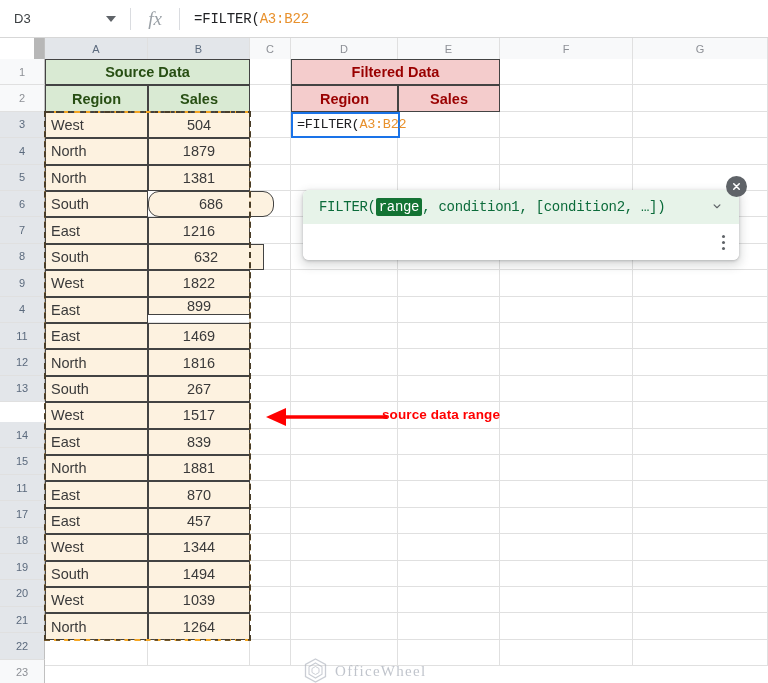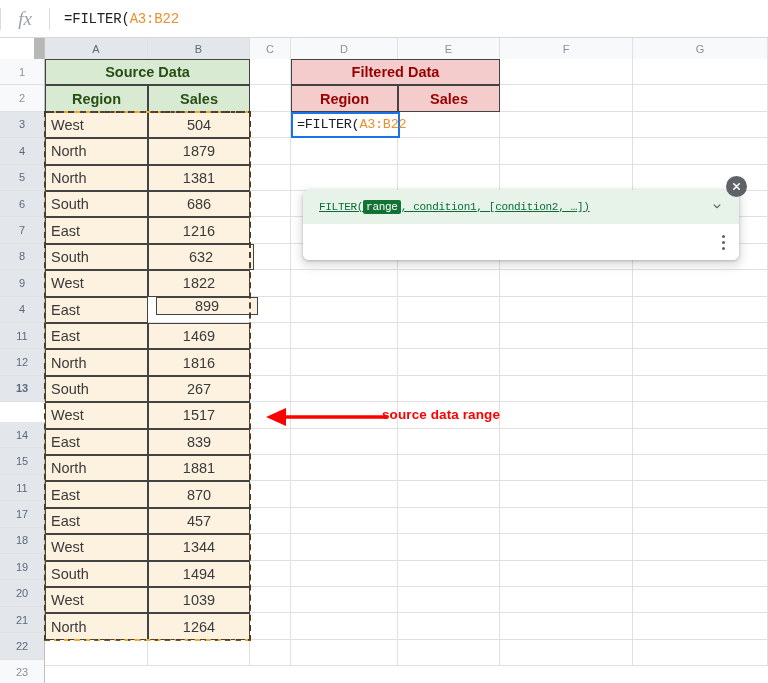--- a/index.html
+++ b/index.html
@@ -190,25 +190,24 @@
   }
   #fh-signature-row {
     background: #e7f3e9;
     height: 34px;
     display: flex; align-items: center;
     padding: 0 12px 0 16px;
   }
   #fh-signature {
     flex: 1;
     font-family: "Liberation Mono", monospace;
-    font-size: 11px;
+    font-size: 14px;
     color: #0b6b3a;
     letter-spacing: -.3px;
     white-space: nowrap;
-    text-decoration: underline;
   }
   #fh-signature .arg-active {
     background: #137333; color: #ffffff;
     padding: 1px 3px; border-radius: 2px;
   }
   #fh-chevron {
     width: 20px; text-align: center;
     color: #5f6368; font-size: 14px; line-height: 1;
   }
   #fh-footer {
@@ -250,20 +249,24 @@
   #wm-text {
     font-family: "Liberation Serif", serif;
     font-size: 15px; color: #9aa1ad;
     letter-spacing: 1.3px;
   }
 </style>
 </head>
 <body>
 
 <div id="formula-bar">
+  <div id="name-box">
+    <span id="name-box-value">D3</span>
+    <span id="name-box-arrow"></span>
+  </div>
   <div class="vbar"></div>
   <div id="fx-icon">fx</div>
   <div class="vbar"></div>
   <div id="formula-input">
     <span>=FILTER(</span>
       <span class="tok-ref">A3:B22</span>
   </div>
 </div>
 
 <div id="grid">
@@ -285,21 +288,21 @@
       <div class="rowh sel" style="height: 26.4px;">3</div>
       <div class="rowh sel" style="height: 26.4px;">4</div>
       <div class="rowh sel" style="height: 26.4px;">5</div>
       <div class="rowh sel" style="height: 26.4px;">6</div>
       <div class="rowh sel" style="height: 26.4px;">7</div>
       <div class="rowh sel" style="height: 26.4px;">8</div>
       <div class="rowh sel" style="height: 26.4px;">9</div>
       <div class="rowh sel" style="height: 26.4px;">4</div>
       <div class="rowh sel" style="height: 26.4px;">11</div>
       <div class="rowh sel" style="height: 26.4px;">12</div>
-      <div class="rowh sel" style="height: 26.4px; font-weight: bold;">13</div>
+      <div class="rowh sel" style="height: 26.4px;">13</div>
       <div class="rowh sel" style="height: 26.4px; margin-top: 20px;">14</div>
       <div class="rowh sel" style="height: 26.4px;">15</div>
       <div class="rowh sel" style="height: 26.4px;">11</div>
       <div class="rowh sel" style="height: 26.4px;">17</div>
       <div class="rowh sel" style="height: 26.4px;">18</div>
       <div class="rowh sel" style="height: 26.4px;">19</div>
       <div class="rowh sel" style="height: 26.4px;">20</div>
       <div class="rowh sel" style="height: 26.4px;">21</div>
       <div class="rowh sel" style="height: 26.4px;">22</div>
       <div class="rowh" style="height: 26.4px;">23</div>
@@ -476,29 +479,29 @@
       <div class="cell src-title" style="left: 0px; top: 0px; width: 205px; height: 26.4px; z-index: 3;">Source Data</div>
       <div class="cell src-head" style="left: 0px; top: 26.4px; width: 103px; height: 26.4px; z-index: 3;">Region</div>
       <div class="cell src-head" style="left: 103px; top: 26.4px; width: 102px; height: 26.4px; z-index: 3;">Sales</div>
       <div class="cell src-body text" style="left: 0px; top: 52.8px; width: 103px; height: 26.4px; z-index: 3;">West</div>
       <div class="cell src-body num" style="left: 103px; top: 52.8px; width: 102px; height: 26.4px; z-index: 3;">504</div>
       <div class="cell src-body text" style="left: 0px; top: 79.2px; width: 103px; height: 26.4px; z-index: 3;">North</div>
       <div class="cell src-body num" style="left: 103px; top: 79.2px; width: 102px; height: 26.4px; z-index: 3;">1879</div>
       <div class="cell src-body text" style="left: 0px; top: 105.6px; width: 103px; height: 26.4px; z-index: 3;">North</div>
       <div class="cell src-body num" style="left: 103px; top: 105.6px; width: 102px; height: 26.4px; z-index: 3;">1381</div>
       <div class="cell src-body text" style="left: 0px; top: 132px; width: 103px; height: 26.4px; z-index: 3;">South</div>
-      <div class="cell src-body num" style="left: 103px; top: 132px; width: 102px; height: 26.4px; z-index: 3;">686</div>
+      <div class="cell src-body num" style="left: 103px; top: 132px; width: 126px; height: 26.4px; z-index: 3; border-radius: 11px;">686</div>
       <div class="cell src-body text" style="left: 0px; top: 158.4px; width: 103px; height: 26.4px; z-index: 3;">East</div>
       <div class="cell src-body num" style="left: 103px; top: 158.4px; width: 102px; height: 26.4px; z-index: 3;">1216</div>
       <div class="cell src-body text" style="left: 0px; top: 184.8px; width: 103px; height: 26.4px; z-index: 3;">South</div>
-      <div class="cell src-body num" style="left: 103px; top: 184.8px; width: 106px; height: 26.4px; z-index: 3;">632</div>
+      <div class="cell src-body num" style="left: 103px; top: 184.8px; width: 116px; height: 26.4px; z-index: 3;">632</div>
       <div class="cell src-body text" style="left: 0px; top: 211.2px; width: 103px; height: 26.4px; z-index: 3;">West</div>
       <div class="cell src-body num" style="left: 103px; top: 211.2px; width: 102px; height: 26.4px; z-index: 3;">1822</div>
       <div class="cell src-body text" style="left: 0px; top: 237.6px; width: 103px; height: 26.4px; z-index: 3;">East</div>
-      <div class="cell src-body num" style="left: 111px; top: 237.6px; width: 102px; height: 18px; z-index: 3;">899</div>
+      <div class="cell src-body num" style="left: 103px; top: 237.6px; width: 102px; height: 18px; z-index: 3;">899</div>
       <div class="cell src-body text" style="left: 0px; top: 264px; width: 103px; height: 26.4px; z-index: 3;">East</div>
       <div class="cell src-body num" style="left: 103px; top: 264px; width: 102px; height: 26.4px; z-index: 3;">1469</div>
       <div class="cell src-body text" style="left: 0px; top: 290.4px; width: 103px; height: 26.4px; z-index: 3;">North</div>
       <div class="cell src-body num" style="left: 103px; top: 290.4px; width: 102px; height: 26.4px; z-index: 3;">1816</div>
       <div class="cell src-body text" style="left: 0px; top: 316.8px; width: 103px; height: 26.4px; z-index: 3;">South</div>
       <div class="cell src-body num" style="left: 103px; top: 316.8px; width: 102px; height: 26.4px; z-index: 3;">267</div>
       <div class="cell src-body text" style="left: 0px; top: 343.2px; width: 103px; height: 26.4px; z-index: 3;">West</div>
       <div class="cell src-body num" style="left: 103px; top: 343.2px; width: 102px; height: 26.4px; z-index: 3; text-align: center;">1517</div>
       <div class="cell src-body text" style="left: 0px; top: 369.6px; width: 103px; height: 26.4px; z-index: 3;">East</div>
       <div class="cell src-body num" style="left: 103px; top: 369.6px; width: 102px; height: 26.4px; z-index: 3;">839</div>
@@ -546,13 +549,21 @@
       <path d="M6 6l12 12M18 6L6 18" fill="none" stroke="#ffffff" stroke-width="3.4" stroke-linecap="round"></path>
     </svg>
   </div>
 
   <svg id="annotation" width="130" height="30" style="left:262px; top:364px;">
     <line x1="125" y1="15" x2="22" y2="15" stroke="#ff0000" stroke-width="3.4"></line>
     <polygon points="4,15 24,6 24,24" fill="#ff0000"></polygon>
   </svg>
   <div id="annot-label">source data range</div>
 
+  <div id="watermark">
+    <svg width="25" height="26" viewBox="0 0 48 52">
+      <path d="M24 2 L44 13 L44 37 L24 48 L4 37 L4 13 Z" fill="none" stroke="#aab0bb" stroke-width="2.6"></path>
+      <path d="M24 10 L37 17.5 L37 32.5 L24 40 L11 32.5 L11 17.5 Z" fill="none" stroke="#aab0bb" stroke-width="2.2"></path>
+      <path d="M24 17 L31 21 L31 29 L24 33 L17 29 L17 21 Z" fill="none" stroke="#aab0bb" stroke-width="2"></path>
+    </svg>
+    <span id="wm-text">OfficeWheel</span>
+  </div>
 </div>
 
 </body></html>

